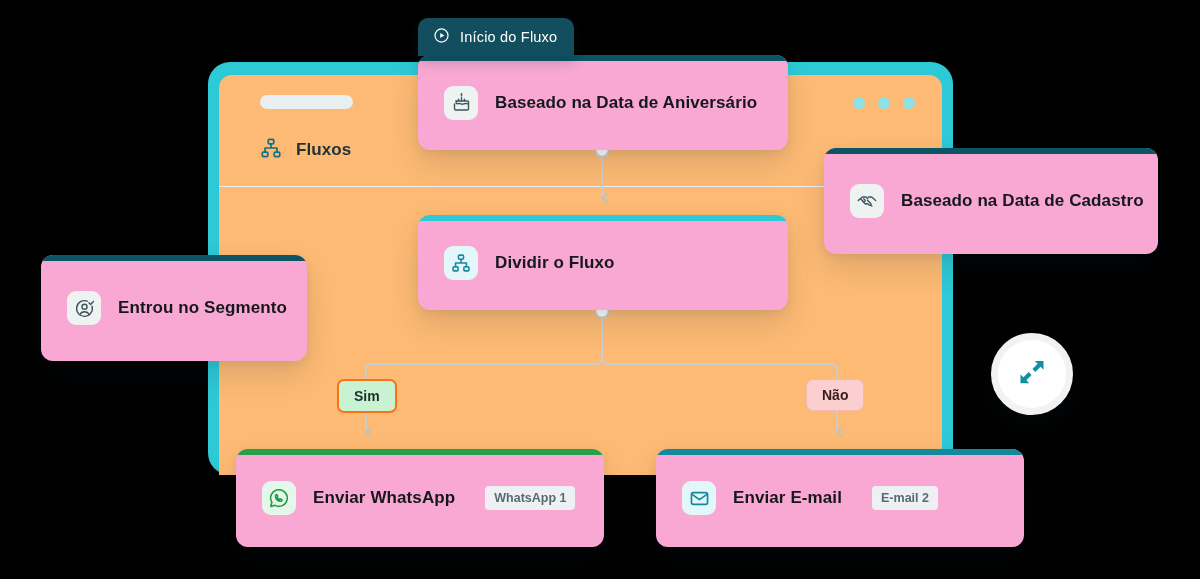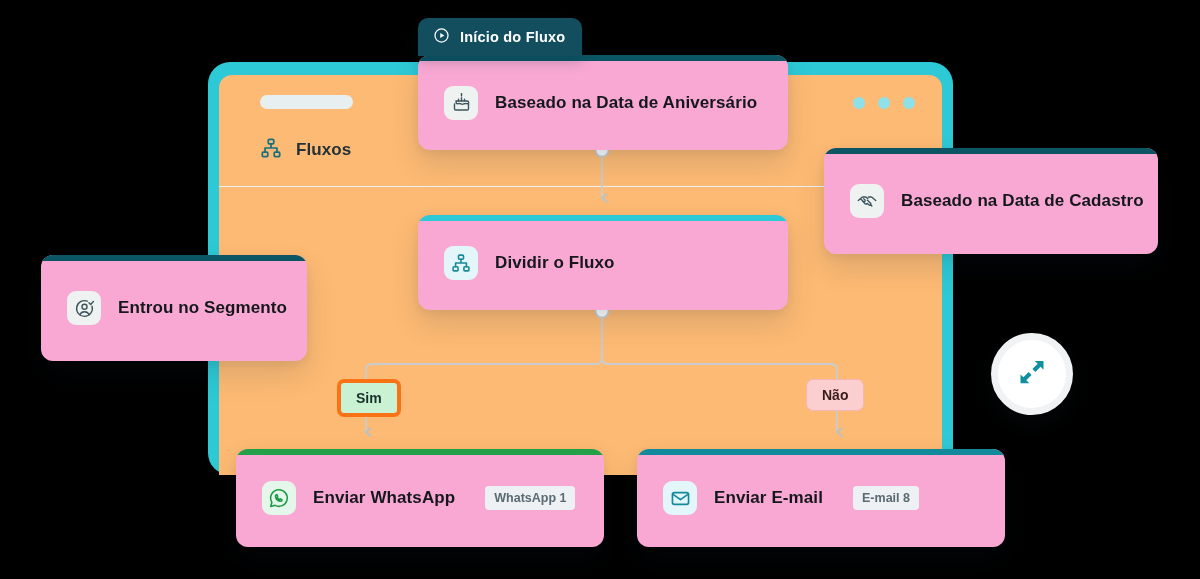--- a/index.html
+++ b/index.html
@@ -90,52 +90,52 @@
 
   
   .badge-grey  { background: #eef3f2; }
   .badge-cyan  { background: #e3f6f9; }
   .badge-green { background: #e4f7ea; }
 
   
   #node-aniversario { left: 418px; top: 55px;  width: 370px; height: 95px; }
   #node-dividir     { left: 418px; top: 215px; width: 370px; height: 95px; }
   #node-whatsapp    { left: 192px; top: 449px; width: 368px; height: 98px; margin-left: 44px; }
-  #node-email       { left: 637px; top: 449px; width: 368px; height: 98px; }
+  #node-email       { left: 656px; top: 449px; width: 368px; height: 98px; }
   #node-cadastro    { left: 824px; top: 148px; width: 334px; height: 106px; }
   #node-segmento    { left: 41px;  top: 255px; width: 266px; height: 106px; }
 
   
   .start-badge {
     position: absolute;
     left: 418px; top: 18px;
     height: 38px;
     background: #134e5e;
     border-radius: 10px 10px 0 0;
     display: flex; align-items: center; gap: 10px;
     padding: 0 17px 0 15px;
     box-shadow: 0 5px 14px rgba(10,40,52,.25);
     z-index: 6;
   }
   .start-badge .txt {
-    color: #ffffff; font-size: 14.5px; font-weight: 700; letter-spacing: .2px;
+    color: #ffffff; font-size: 14.5px; font-weight: 400; letter-spacing: .2px;
   }
 
   
   .conn-svg { position: absolute; left: 0; top: 0; width: 1200px; height: 579px; pointer-events: none; }
 
   
   .pill {
     position: absolute;
     border-radius: 7px;
     font-size: 14px; font-weight: 700;
     padding: 7px 15px;
     z-index: 4;
   }
-  #pill-sim  { left: 337px; top: 379px; background: #c8f2d2; color: #19302a; border: 4px solid #f97316; }
+  #pill-sim  { left: 337px; top: 379px; background: #c8f2d2; color: #19302a; border: 2px solid #f97316; }
   #pill-nao  { left: 806px; top: 379px; background: #fbcfcf; color: #3a1b1b; border: 1px solid #f7b6b6; }
 
   
   .round-btn {
     position: absolute;
     left: 991px; top: 333px;
     width: 82px; height: 82px;
     border-radius: 50%;
     background: #ffffff;
     border: 7px solid #f0f2f3;
@@ -256,21 +256,21 @@
   <div class="node" id="node-email">
     <div class="accent accent-teal"></div>
     <div class="node-body">
       <span class="icon-badge badge-cyan">
         <svg width="21" height="21" viewBox="0 0 24 24" fill="none" stroke="#13899c" stroke-width="1.9" stroke-linecap="round" stroke-linejoin="round">
           <rect x="2.8" y="5.2" width="18.4" height="13.6" rx="2.2"></rect>
           <path d="M3.6 7.2 12 13.3l8.4-6.1"></path>
         </svg>
       </span>
       <span class="node-title">Enviar E-mail</span>
-      <span class="node-tag">E-mail 8</span>
+      <span class="node-tag">E-mail 2</span>
     </div>
   </div>
 
   <div class="node" id="node-segmento">
     <div class="accent accent-dark"></div>
     <div class="node-body">
       <span class="icon-badge badge-grey">
         <svg width="21" height="21" viewBox="0 0 24 24" fill="none" stroke="#3c545c" stroke-width="1.6" stroke-linecap="round" stroke-linejoin="round">
           <path d="M20.6 9.4A9 9 0 1 1 15.2 3.6"></path>
           <circle cx="12" cy="10" r="2.9"></circle>

